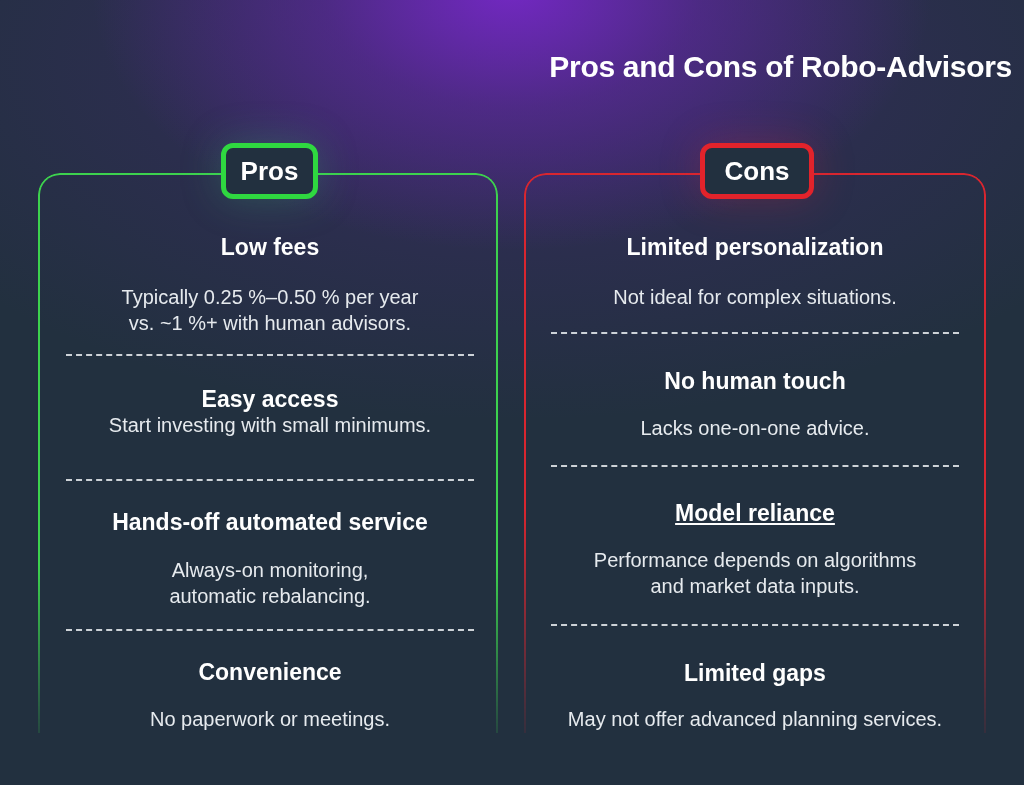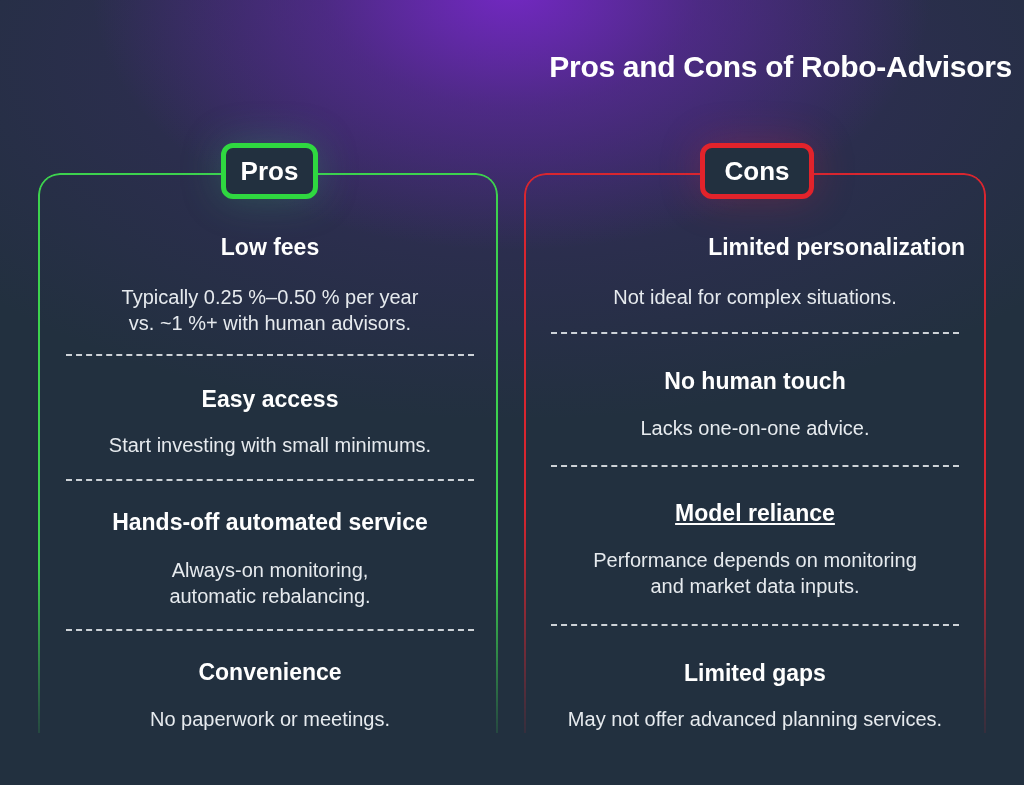--- a/index.html
+++ b/index.html
@@ -81,53 +81,53 @@
 <div class="col pros" style="top:0;height:785px;">
   <div>
     <div class="item-title" style="top:234px;">Low fees</div>
     <div class="item-desc" style="top:284px;">Typically 0.25 %–0.50 % per year</div>
     <div class="item-desc" style="top:310px;">vs. ~1 %+ with human advisors.</div>
   </div>
   <div class="divider" style="top:354px;"></div>
 
   <div>
     <div class="item-title" style="top:386px;">Easy access</div>
-    <div class="item-desc" style="top:432px;">Start investing with small minimums.</div>
+    <div class="item-desc" style="top:412px;">Start investing with small minimums.</div>
   </div>
   <div class="divider" style="top:479px;"></div>
 
   <div>
     <div class="item-title" style="top:509px;">Hands-off automated service</div>
     <div class="item-desc" style="top:557px;">Always-on monitoring,</div>
     <div class="item-desc" style="top:583px;">automatic rebalancing.</div>
   </div>
   <div class="divider" style="top:629px;"></div>
 
   <div>
     <div class="item-title" style="top:659px;">Convenience</div>
     <div class="item-desc" style="top:706px;">No paperwork or meetings.</div>
   </div>
 </div>
 
 <div class="col cons" style="top:0;height:785px;">
   <div>
-    <div class="item-title" style="top:234px;text-align:right;">Limited personalization</div>
+    <div class="item-title" style="top:234px;">Limited personalization</div>
     <div class="item-desc" style="top:284px;">Not ideal for complex situations.</div>
   </div>
   <div class="divider" style="top:332px;"></div>
 
   <div>
     <div class="item-title" style="top:368px;">No human touch</div>
     <div class="item-desc" style="top:415px;text-align:center;">Lacks one-on-one advice.</div>
   </div>
   <div class="divider" style="top:465px;"></div>
 
   <div>
     <div class="item-title" style="top:500px;text-decoration:underline;">Model reliance</div>
-    <div class="item-desc" style="top:547px;">Performance depends on monitoring</div>
+    <div class="item-desc" style="top:547px;">Performance depends on algorithms</div>
     <div class="item-desc" style="top:573px;">and market data inputs.</div>
   </div>
   <div class="divider" style="top:624px;"></div>
 
   <div>
     <div class="item-title" style="top:660px;">Limited gaps</div>
     <div class="item-desc" style="top:706px;">May not offer advanced planning services.</div>
   </div>
 </div>
 

